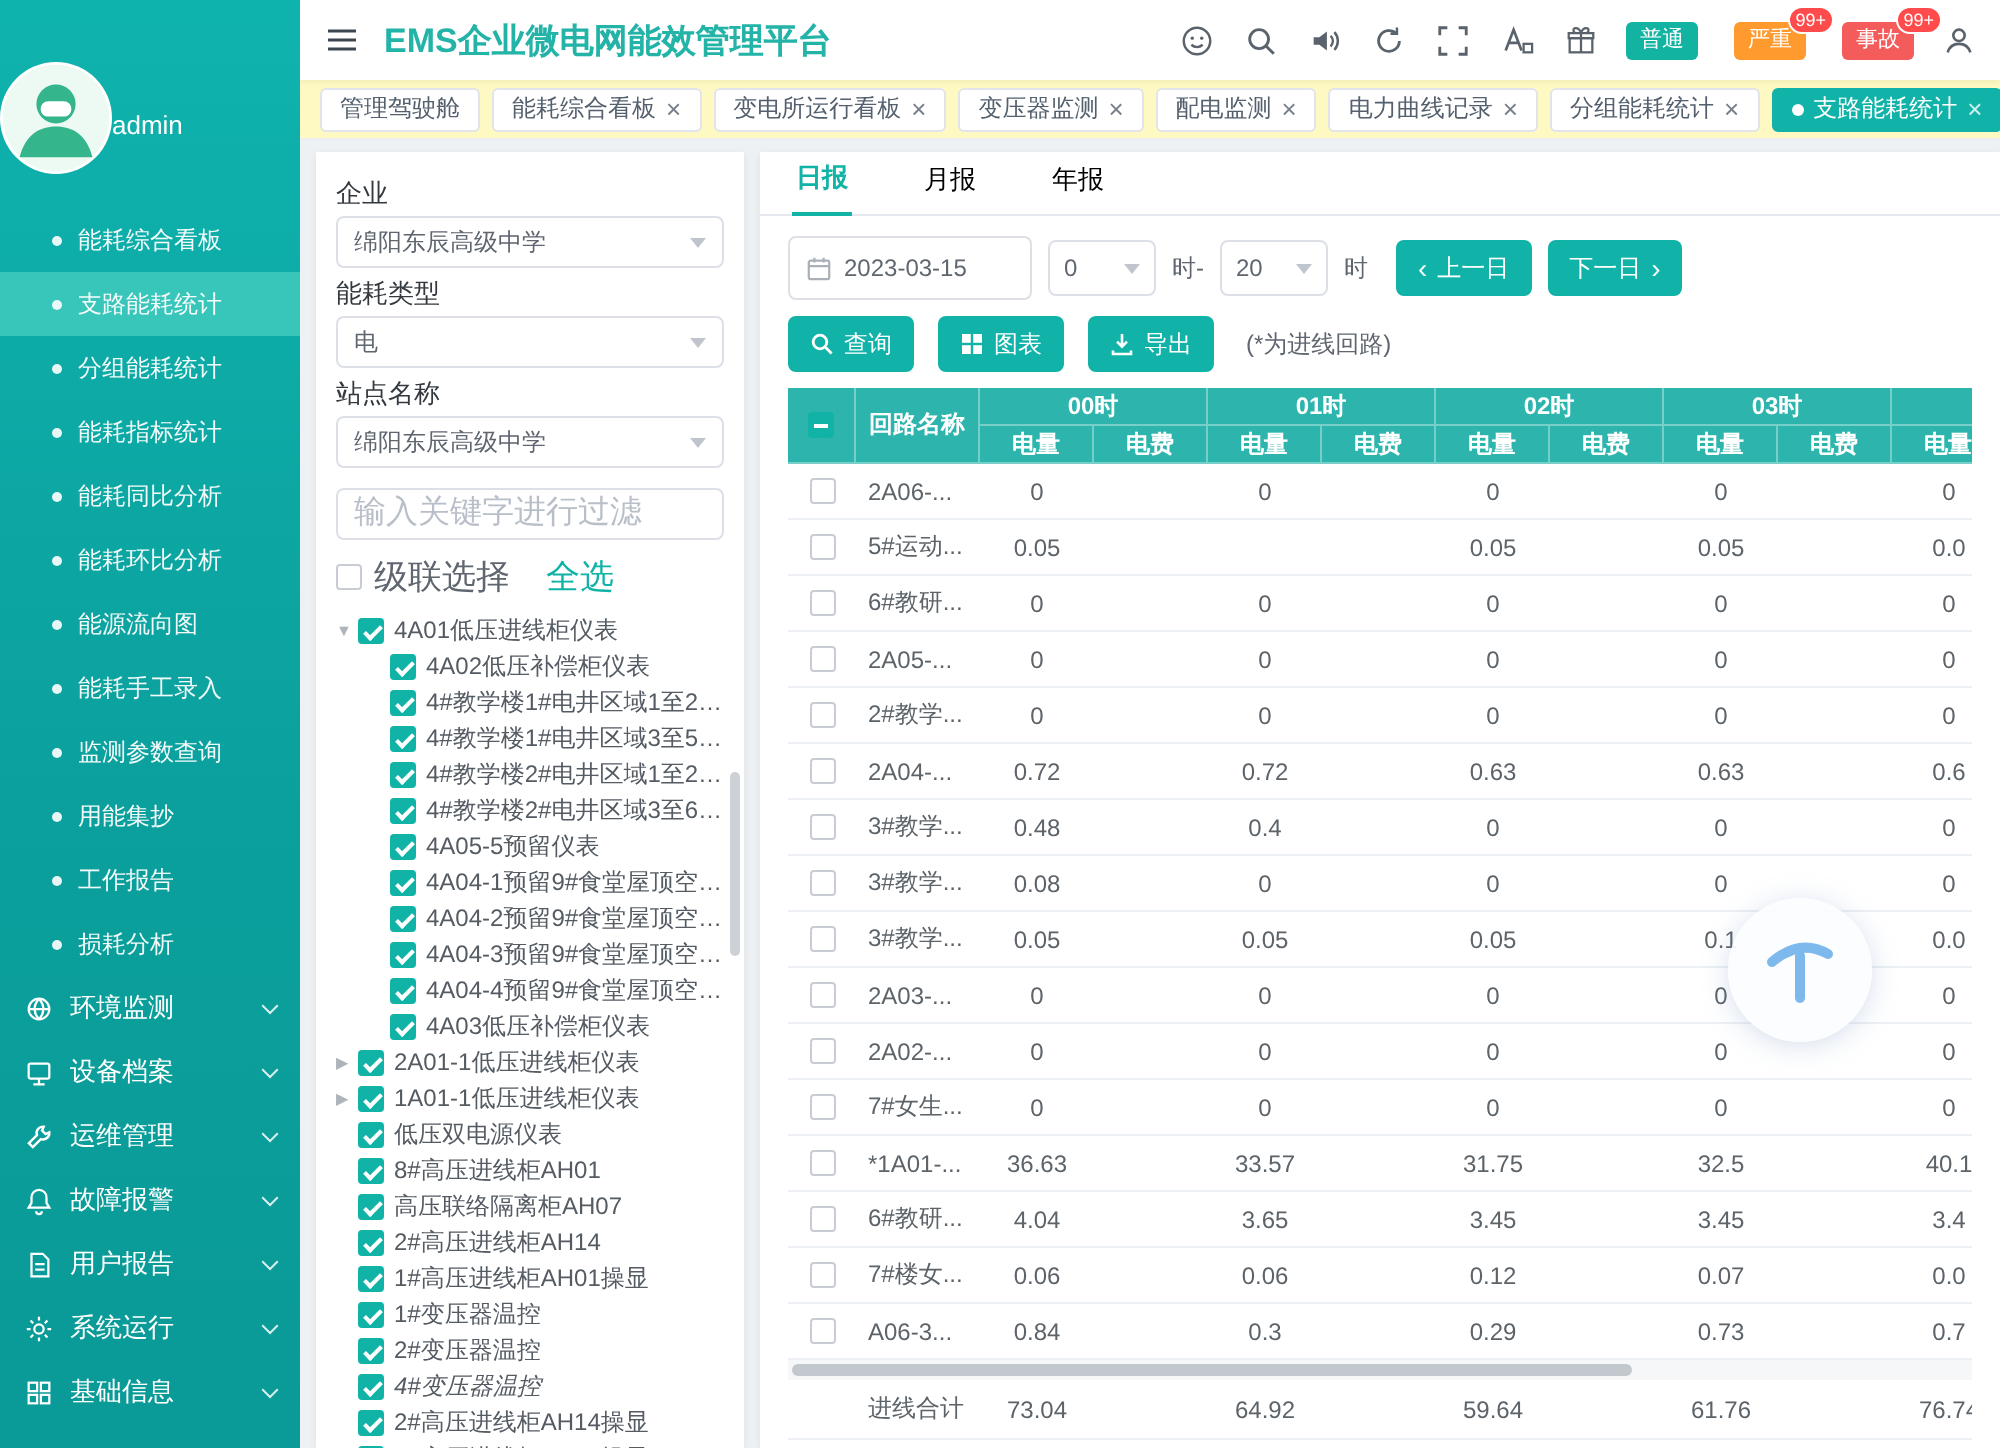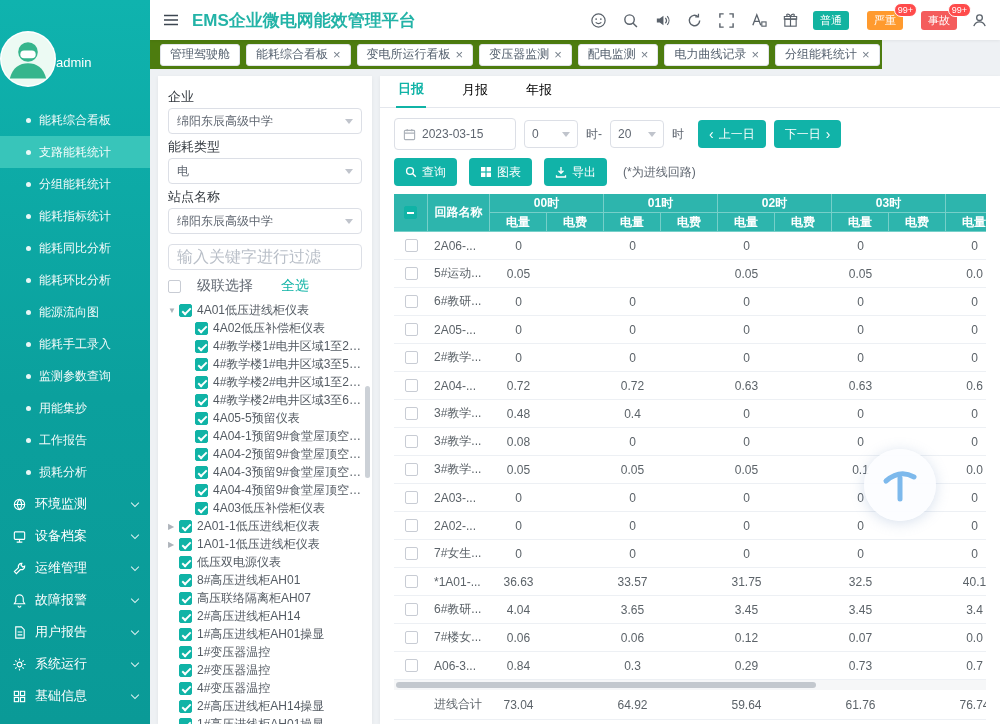--- a/index.html
+++ b/index.html
@@ -29,39 +29,39 @@
   .title{font-size:17px;font-weight:bold;color:#23b3a7;margin-left:12px;white-space:nowrap;}
   .top-icons{margin-left:auto;display:flex;align-items:center;gap:15px;}
   .ticon{width:17px;height:17px;display:inline-flex;cursor:pointer;}
   .ticon svg{width:100%;height:100%;}
   .alarm-pills{display:flex;gap:18px;margin:0 6px 0 14px;}
   .pill{position:relative;font-size:11px;color:#fff;padding:3px 7px;border-radius:3px;line-height:13px;cursor:pointer;white-space:nowrap;}
   .pill .cnt{position:absolute;top:-8px;right:-14px;background:#ff4b4b;border:1px solid #fff;color:#fff;font-size:9px;
     line-height:10px;padding:1px 3px;border-radius:8px;}
 
   
-  .tabbar{position:absolute;left:150px;top:40px;width:732px;height:30px;background:#4d7c0f;display:flex;align-items:center;
+  .tabbar{position:absolute;left:150px;top:40px;width:850px;height:30px;background:#fef9c3;display:flex;align-items:center;
     gap:6px;padding:0 10px;border-bottom:1px solid #eceef2;z-index:9;overflow:hidden;}
   .tab{display:inline-flex;align-items:center;gap:5px;height:22px;padding:0 9px;border:1px solid #e1e4ea;border-radius:3px;
     font-size:12px;color:#54606e;background:#fff;cursor:pointer;white-space:nowrap;}
   .tab.active{background:#11b3a8;border-color:#11b3a8;color:#fff;}
   .tabdot{width:6px;height:6px;border-radius:50%;background:#fff;}
   .tabx{font-size:13px;line-height:1;opacity:.8;}
 
   
   .filter-panel{position:absolute;left:158px;top:76px;width:214px;height:648px;background:#fff;
     box-shadow:0 1px 4px rgba(0,0,0,.06);padding:8px 10px 0;overflow:hidden;}
   .flabel{font-size:13px;color:#33393f;margin:5px 0 3px;line-height:16px;}
   .fselect{height:26px;border:1px solid #dcdfe6;border-radius:4px;display:flex;align-items:center;justify-content:space-between;
     padding:0 8px;font-size:12px;color:#5f6670;margin-bottom:3px;background:#fff;cursor:pointer;}
   .caret{width:0;height:0;border-left:4px solid transparent;border-right:4px solid transparent;border-top:5px solid #c0c4cc;}
   .finput{width:100%;height:26px;border:1px solid #dcdfe6;border-radius:4px;padding:0 8px;font-size:16px;color:#606266;
     margin:7px 0 4px;background:#fff;outline:none;}
   .finput::placeholder{color:#b9bfc8;}
-  .cascade-row{display:flex;align-items:center;gap:16px;font-size:14px;color:#5f6670;margin:3px 0 6px;}
+  .cascade-row{display:flex;align-items:center;gap:6px;font-size:17px;color:#5f6670;margin:3px 0 6px;}
   .select-all{color:#10b3a6;margin-left:12px;cursor:pointer;}
   .tree{font-size:12px;color:#545b63;}
   .tnode{display:flex;align-items:center;height:18px;white-space:nowrap;overflow:hidden;cursor:pointer;}
   .arrow{flex:0 0 11px;width:11px;font-size:8px;color:#aeb4bb;}
   .cb{width:13px;height:13px;border:1px solid #c8ccd4;border-radius:2px;background:#fff;flex:0 0 13px;position:relative;display:inline-block;}
   .cb.checked{background:#10b3a6;border-color:#10b3a6;}
   .cb.checked::after{content:"";position:absolute;left:4px;top:1px;width:3px;height:7px;border:solid #fff;border-width:0 2px 2px 0;transform:rotate(45deg);}
   .cb.indet{background:#10b3a6;border-color:#10b3a6;}
   .cb.indet::after{content:"";position:absolute;left:2px;top:5px;width:7px;height:2px;background:#fff;}
   .tnode .cb{margin-right:5px;}
@@ -476,21 +476,21 @@
       <div class="tnode" style="padding-left: 0px;">
         <span class="arrow"></span>
         <span class="cb checked"></span>
         <span class="tlabel">1#变压器温控</span>
       </div>
       <div class="tnode" style="padding-left: 0px;">
         <span class="arrow"></span>
         <span class="cb checked"></span>
         <span class="tlabel">2#变压器温控</span>
       </div>
-      <div class="tnode" style="padding-left: 0px;">
+      <div class="tnode" style="padding-left: 0px; font-style: italic;">
         <span class="arrow"></span>
         <span class="cb checked"></span>
         <span class="tlabel">4#变压器温控</span>
       </div>
       <div class="tnode" style="padding-left: 0px;">
         <span class="arrow"></span>
         <span class="cb checked"></span>
         <span class="tlabel">2#高压进线柜AH14操显</span>
       </div>
       <div class="tnode" style="padding-left: 0px;">

